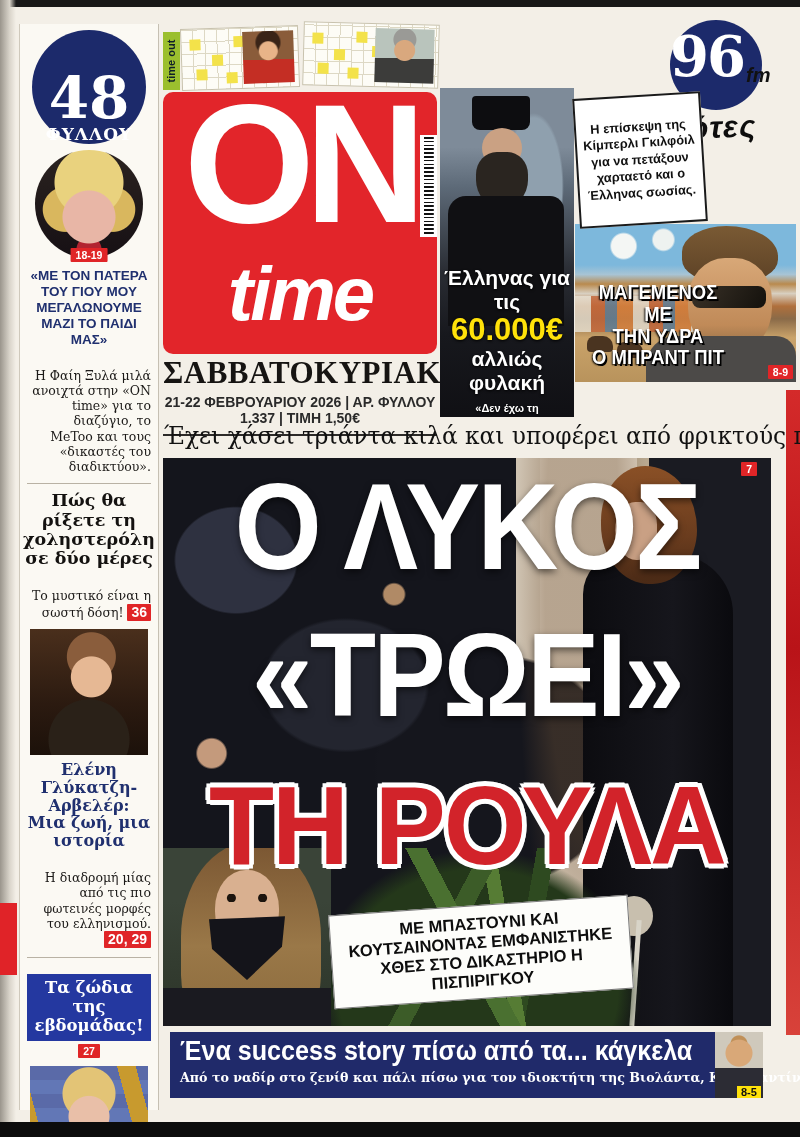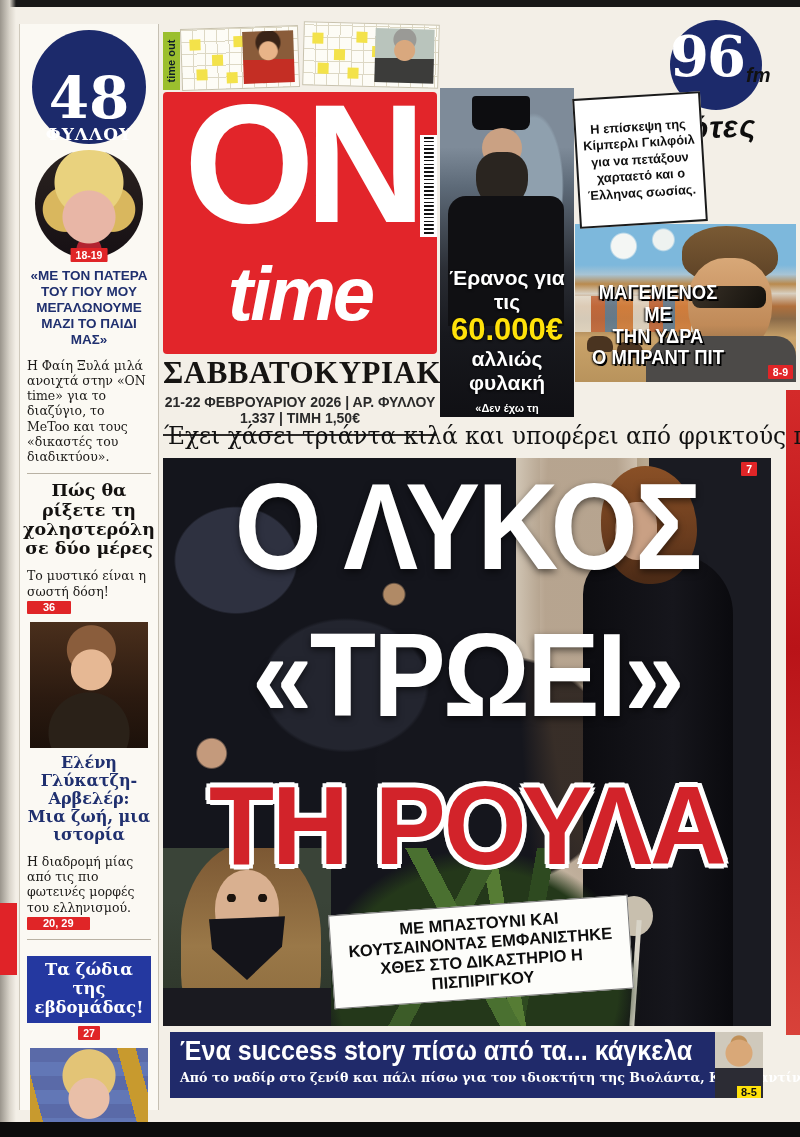--- a/index.html
+++ b/index.html
@@ -29,22 +29,22 @@
       radial-gradient(circle at 50% 62%, #e8b6a6 0 26px, rgba(0,0,0,0) 27px),
       radial-gradient(circle at 50% 30%, #e9d27e 0 34px, rgba(0,0,0,0) 35px),
       radial-gradient(circle at 28% 55%, #d9b75e 0 22px, rgba(0,0,0,0) 23px),
       radial-gradient(circle at 72% 55%, #d9b75e 0 22px, rgba(0,0,0,0) 23px),
       radial-gradient(circle at 50% 92%, #b22430 0 12px, rgba(0,0,0,0) 13px),
       linear-gradient(180deg,#2b2320,#161014); }
   .pgbadge { background:#e02527; color:#fff; font-weight:700; font-size:10.5px; padding:1px 5px; border-radius:1px; }
   .circ-photo .pgbadge { position:absolute; left:50%; bottom:-4px; transform:translateX(-50%); }
   .sb-head-blue { margin-top:10px; color:#20306f; font-weight:800; font-size:13.5px; line-height:1.18;
     text-align:center; }
-  .sb-body { margin-top:10px; font-family:"DejaVu Serif",serif; font-size:12.5px; line-height:1.22;
-    text-align:left; color:#1c1a18; }
+  .sb-body { margin-top:20px; font-family:"DejaVu Serif",serif; font-size:12.5px; line-height:1.22;
+    text-align:right; color:#1c1a18; }
   .sb-hr { width:100%; border-top:1px solid #b9b2a4; margin:9px 0 7px 0; }
   .sb-head-serif { font-family:"DejaVu Serif",serif; font-weight:700; font-size:17.5px; line-height:1.1;
     text-align:center; color:#141210; }
   .sb-head-serif-blue { font-family:"DejaVu Serif",serif; font-weight:700; font-size:16px; line-height:1.12;
     text-align:center; color:#20306f; margin-top:6px; }
   .rect-photo { position:relative; width:118px; height:126px; margin-top:8px; flex:none; }
   .photo-arveler { background:
       radial-gradient(circle at 52% 38%, #e6b894 0 20px, rgba(0,0,0,0) 21px),
       radial-gradient(circle at 52% 22%, #8a5d3c 0 24px, rgba(0,0,0,0) 25px),
       radial-gradient(circle at 50% 88%, #2a2118 0 40px, rgba(0,0,0,0) 41px),
@@ -52,21 +52,21 @@
   .photo-eden { background:
       radial-gradient(circle at 50% 40%, #e9bfa8 0 20px, rgba(0,0,0,0) 21px),
       radial-gradient(circle at 50% 22%, #e3c476 0 26px, rgba(0,0,0,0) 27px),
       linear-gradient(75deg, rgba(0,0,0,0) 0 10px, #c89a2e 10px 26px, rgba(0,0,0,0) 26px),
       linear-gradient(255deg, rgba(0,0,0,0) 0 12px, #c89a2e 12px 30px, rgba(0,0,0,0) 30px),
       repeating-linear-gradient(0deg,#5a6aa8 0 14px,#6277b6 14px 28px),
       #5a6aa8; }
   .photo-eden .strap { position:absolute; bottom:0; width:14px; height:34px; background:#14141a; }
   .rect-photo .pgbadge { position:absolute; left:3px; bottom:3px; }
   .inline-badge { display:inline-block; background:#e02527; color:#fff; font-weight:700;
-    font-size:11px; padding:0 16px; border-radius:1px; font-family:"Liberation Sans",sans-serif; }
+    font-size:14px; padding:0 4px; border-radius:1px; font-family:"Liberation Sans",sans-serif; }
   .zodiac { margin-top:9px; width:100%; background:#2438a0; color:#fff; text-align:center;
     font-family:"DejaVu Serif",serif; font-weight:700; font-size:16.5px; line-height:1.15; padding:5px 2px; }
   .zodiac-badge { margin-top:3px; }
 
   
   .timeout-label { position:absolute; left:163px; top:32px; width:17px; height:58px; background:#9bbf2e;
     color:#10202a; display:flex; align-items:center; justify-content:center; }
   .timeout-label span { transform:rotate(-90deg); white-space:nowrap; font-weight:800; font-size:11px; }
   .xword-card { position:absolute; background:#fdfcf6; border:1px solid #c8c2ae;
     background-image:
@@ -100,21 +100,21 @@
     border-left:8px solid rgba(0,0,0,0); border-right:14px solid rgba(0,0,0,0); border-top:20px solid #1c2a6b;
     transform:rotate(18deg); }
   .radio .num { position:absolute; left:0; top:8px; width:100%; color:#fff;
     font-family:"DejaVu Serif",serif; font-weight:700; font-size:56px; line-height:1; letter-spacing:-2px; }
   .radio .fm { position:absolute; left:88px; top:48px; color:#111; font-weight:800; font-style:italic; font-size:20px; }
   .radio .name { position:absolute; left:8px; top:94px; color:#0d0d0d; font-weight:900; font-style:italic;
     font-size:31px; letter-spacing:1px; transform:rotate(-2deg); }
 
   
   .masthead { position:absolute; left:163px; top:92px; width:274px; height:262px; background:#e2252a;
-    border-radius:4px; overflow:hidden; }
+    border-radius:10px; overflow:hidden; }
   .masthead .on { position:absolute; left:0; top:-12px; width:100%; text-align:center; color:#fff;
     font-weight:900; font-size:168px; line-height:1; letter-spacing:-10px; }
   .masthead .time { position:absolute; left:0; top:158px; width:100%; text-align:center; color:#fff;
     font-weight:900; font-style:italic; font-size:76px; letter-spacing:-3px; }
   .barcode { position:absolute; left:257px; top:43px; width:18px; height:102px; background:#fff;
     background-image:repeating-linear-gradient(180deg,#111 0 1.6px, rgba(0,0,0,0) 1.6px 3.8px);
     background-size:70% 100%; background-repeat:no-repeat; background-position:center; border:2px solid #fff; }
   .edition { position:absolute; left:163px; top:355px; width:274px; text-align:center;
     font-family:"Liberation Serif",serif; font-weight:600; font-size:31px; color:#161412; letter-spacing:0.5px; }
   .dateline { position:absolute; left:163px; top:394px; width:274px; text-align:center;
@@ -297,21 +297,21 @@
   </div>
   <div class="edition">ΣΑΒΒΑΤΟΚΥΡΙΑΚΟ</div>
   <div class="dateline">21-22 ΦΕΒΡΟΥΑΡΙΟΥ 2026 | ΑΡ. ΦΥΛΛΟΥ 1.337 | ΤΙΜΗ 1,50€</div>
 
   <div class="priest">
     <div class="hat"></div>
     <div class="face"></div>
     <div class="beard"></div>
     <div class="body"></div>
     <div class="txt">
-      <div class="t1">Έρανος για τις</div>
+      <div class="t1">Έλληνας για τις</div>
       <div class="t2">60.000€</div>
       <div class="t3">αλλιώς φυλακή</div>
       <div class="quote">
         <span>«Δεν έχω τη δυνατότητα να πληρώσω» δηλώνει ο πατέρας Αντώνιος μετά την καταδίκη του.</span>
         
       </div>
     </div>
   </div>
 
   <div class="kimberly">

